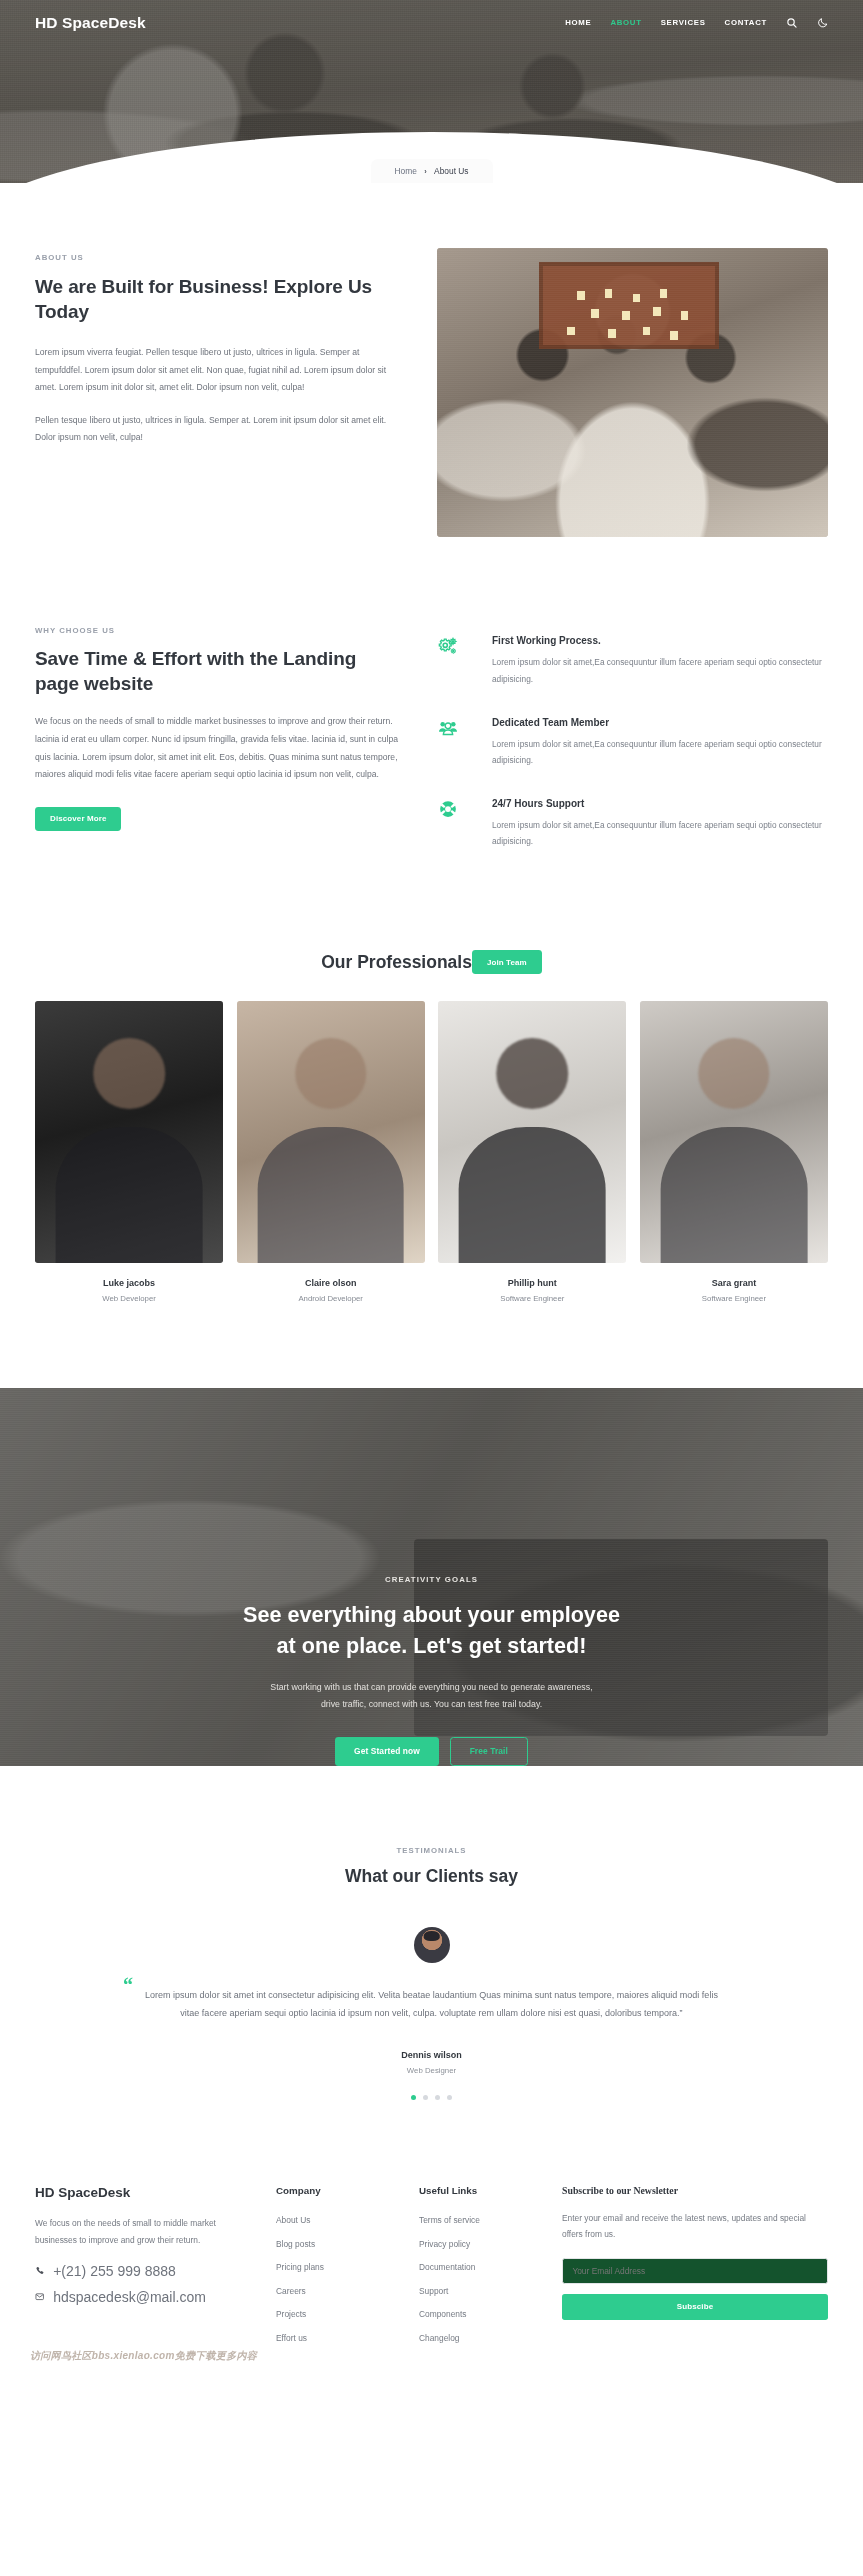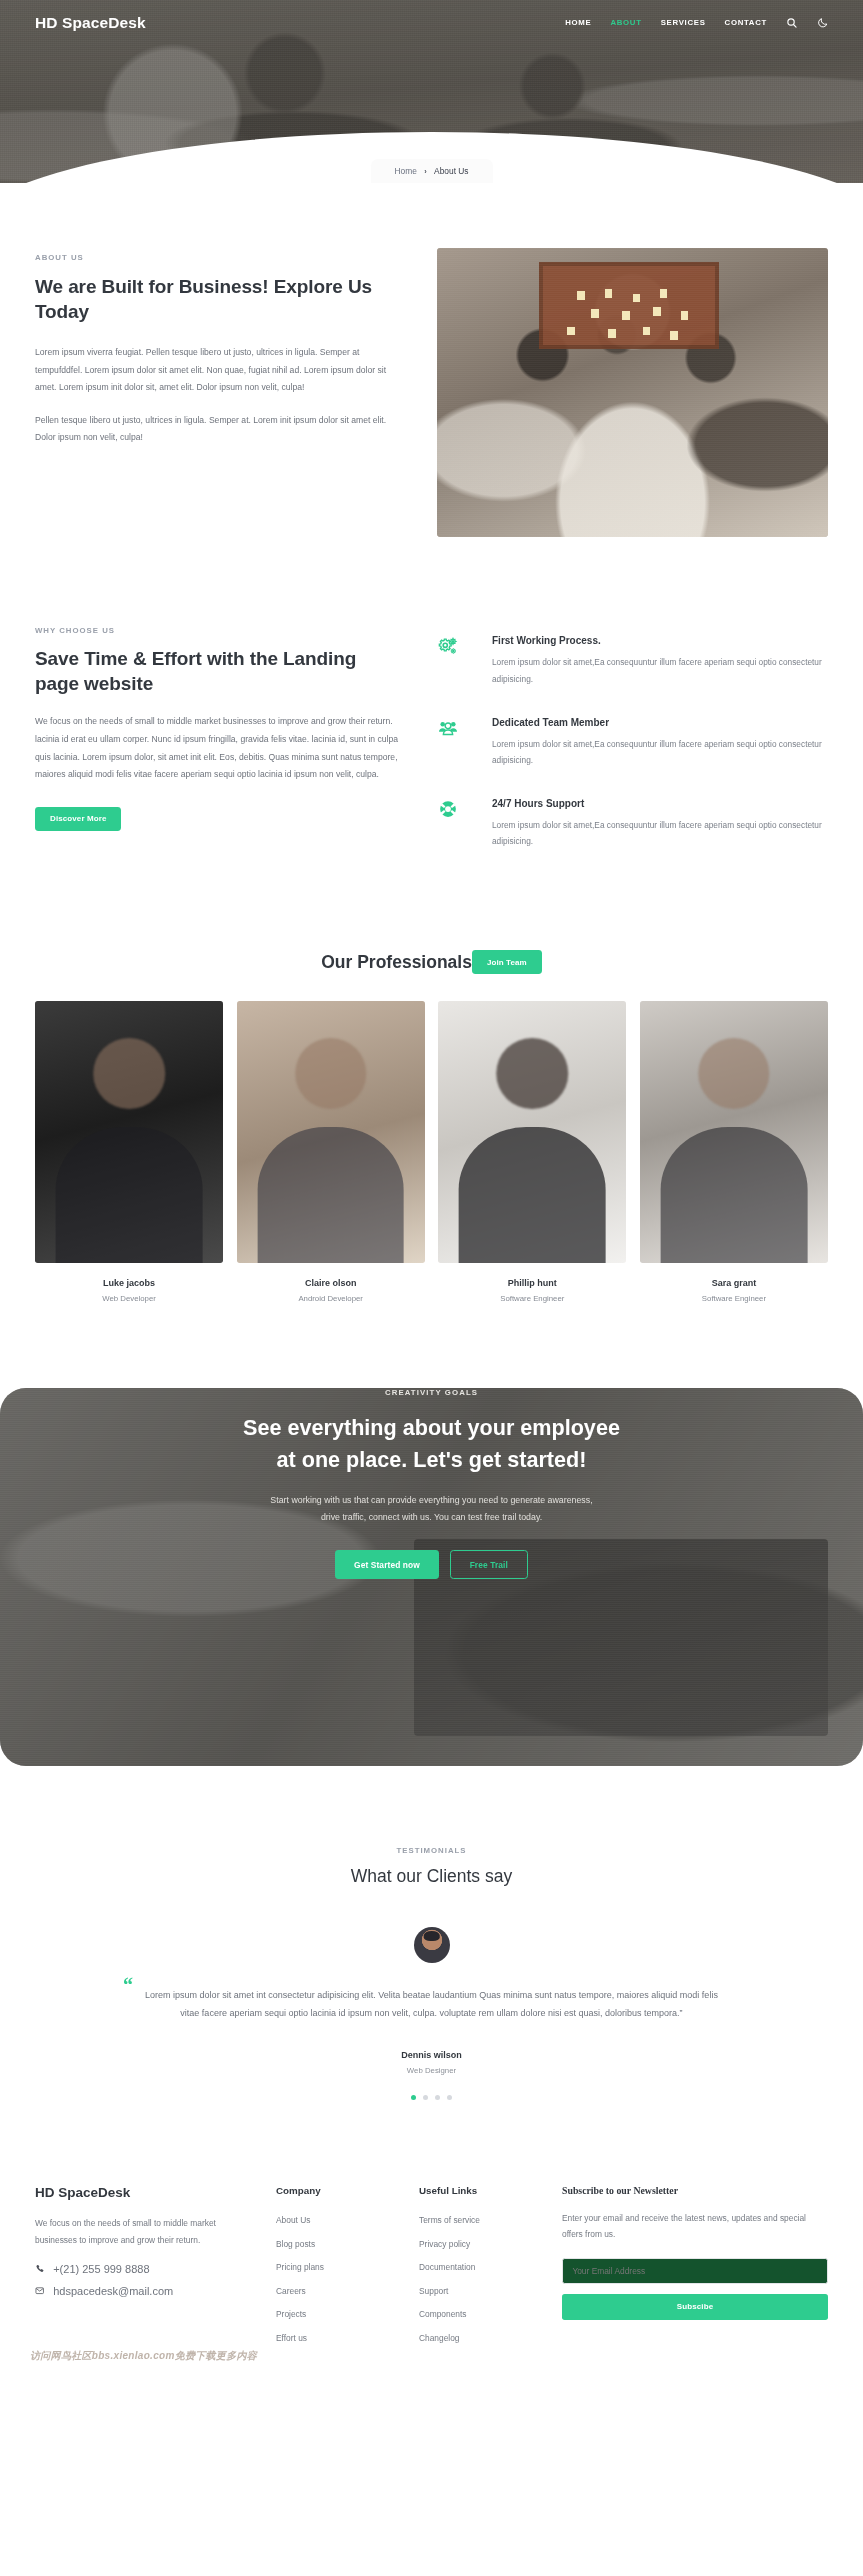--- a/index.html
+++ b/index.html
@@ -190,21 +190,21 @@
   .m3::after { background: rgba(25,25,28,.7); }
   .m2::after { background: rgba(50,52,62,.58); }
   .member-name { text-align: center; font-size: 9px; font-weight: 700; color: #33383f; margin-top: 15px; }
   .member-role { text-align: center; font-size: 7.8px; color: #868b94; margin-top: 6px; }
 
   
   .cta {
     margin-top: 85px;
     width: 863px; height: 378px;
     position: relative; overflow: hidden;
-    display: flex; align-items: flex-start; justify-content: center; border-radius: 26px;
+    display: flex; align-items: flex-end; justify-content: center;
   }
   .cta-bg {
     position: absolute; inset: 0;
     background:
       radial-gradient(ellipse at 22% 45%, rgba(230,228,226,.35) 0 18%, transparent 20%),
       radial-gradient(ellipse at 78% 70%, rgba(20,20,22,.55) 0 22%, transparent 24%),
       linear-gradient(125deg, #8b8884 0%, #57544f 45%, #9b9892 100%);
     filter: grayscale(60%);
   }
   .cta-shade { position: absolute; inset: 0; background: rgba(82,80,76,.62); }
@@ -228,21 +228,21 @@
     font-size: 21.6px; line-height: 1.45; font-weight: 700; color: #ffffff;
     margin-bottom: 17.5px;
   }
   .cta-sub { font-size: 8.8px; line-height: 1.9; color: #e2e0dc; margin-bottom: 24px; }
   .cta-btns { display: flex; gap: 10.8px; justify-content: center; }
   .cta-btns .btn { padding: 8.8px 19px; font-size: 8.4px; }
 
   
   .testi { padding-top: 80px; text-align: center; }
   .testi .eyebrow { margin-bottom: 10.8px; }
-  .testi h2 { font-size: 17.5px; font-weight: 400; color: #33383f; margin-bottom: 40px; }
+  .testi h2 { font-size: 17.5px; font-weight: 700; color: #33383f; margin-bottom: 40px; }
   .avatar {
     width: 36px; height: 36px; border-radius: 50%; margin: 0 auto 23px;
     background: radial-gradient(circle at 50% 36%, #b9886a 0 34%, #3a3a42 36% 100%),
                 linear-gradient(#9aa1ad,#9aa1ad);
     position: relative; overflow: hidden;
   }
   .avatar::after {
     content: ""; position: absolute; left: 50%; top: 12%;
     transform: translateX(-50%);
     width: 46%; height: 26%; border-radius: 50% 50% 42% 42%;
@@ -259,21 +259,21 @@
   .testi-role { margin-top: 6px; font-size: 7.8px; color: #8d929a; }
   .dots { display: flex; gap: 6.7px; justify-content: center; margin-top: 20px; }
   .dot { width: 5.4px; height: 5.4px; border-radius: 50%; background: #d6d9de; cursor: pointer; }
   .dot.active { background: #2ecc8f; }
 
   
   .footer { padding-top: 85px; padding-bottom: 12px; display: flex; gap: 27px; }
   .f-brand { width: 214px; }
   .f-brand h3 { font-size: 13.5px; font-weight: 700; color: #33383f; margin-bottom: 15px; }
   .f-brand p { font-size: 8.4px; line-height: 1.95; color: #757a83; margin-bottom: 15px; }
-  .f-contact { display: flex; align-items: center; gap: 8.8px; font-size: 11px; color: #6e737c; margin-bottom: 10px; cursor: pointer; }
+  .f-contact { display: flex; align-items: center; gap: 8.8px; font-size: 14px; color: #6e737c; margin-bottom: 10px; cursor: pointer; }
   .f-contact svg { width: 9.4px; height: 9.4px; flex: 0 0 9.4px; color: #4d5159; }
   .f-col { width: 116px; }
   .f-col h4 { font-size: 9.8px; font-weight: 700; color: #33383f; margin-bottom: 19px; }
   .f-col a { display: block; font-size: 8.4px; color: #767b84; text-decoration: none; margin-bottom: 13.5px; cursor: pointer; }
   .f-news { flex: 1; }
   .f-news h4 { font-size: 9.8px; font-weight: 700; color: #33383f; margin-bottom: 15px; font-family: Liberation Serif, serif; }
   .f-news p { font-size: 8.4px; line-height: 1.9; color: #767b84; margin-bottom: 15px; }
   .f-input {
     width: 100%; height: 26px; border: 0.7px solid #e3e5e8; border-radius: 2.7px;
     padding: 0 9.4px; font-size: 8.4px; color: #9aa0a8;

